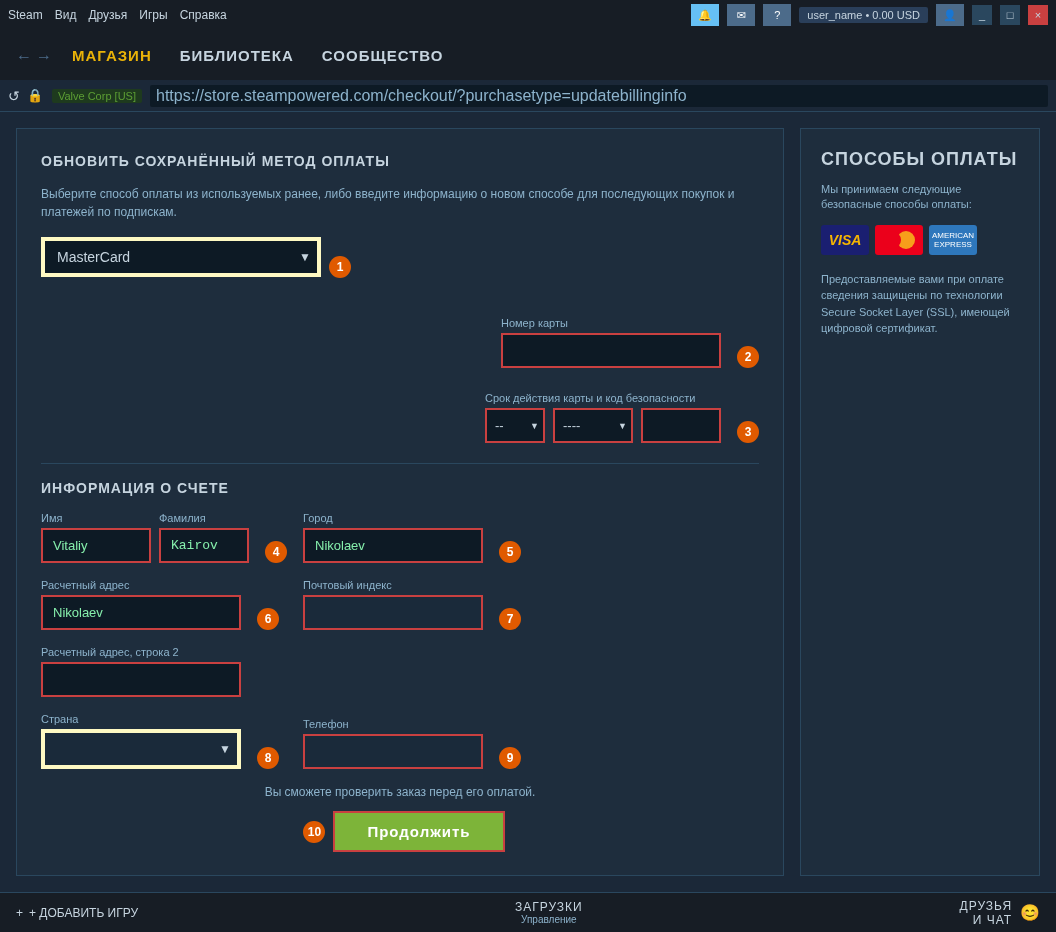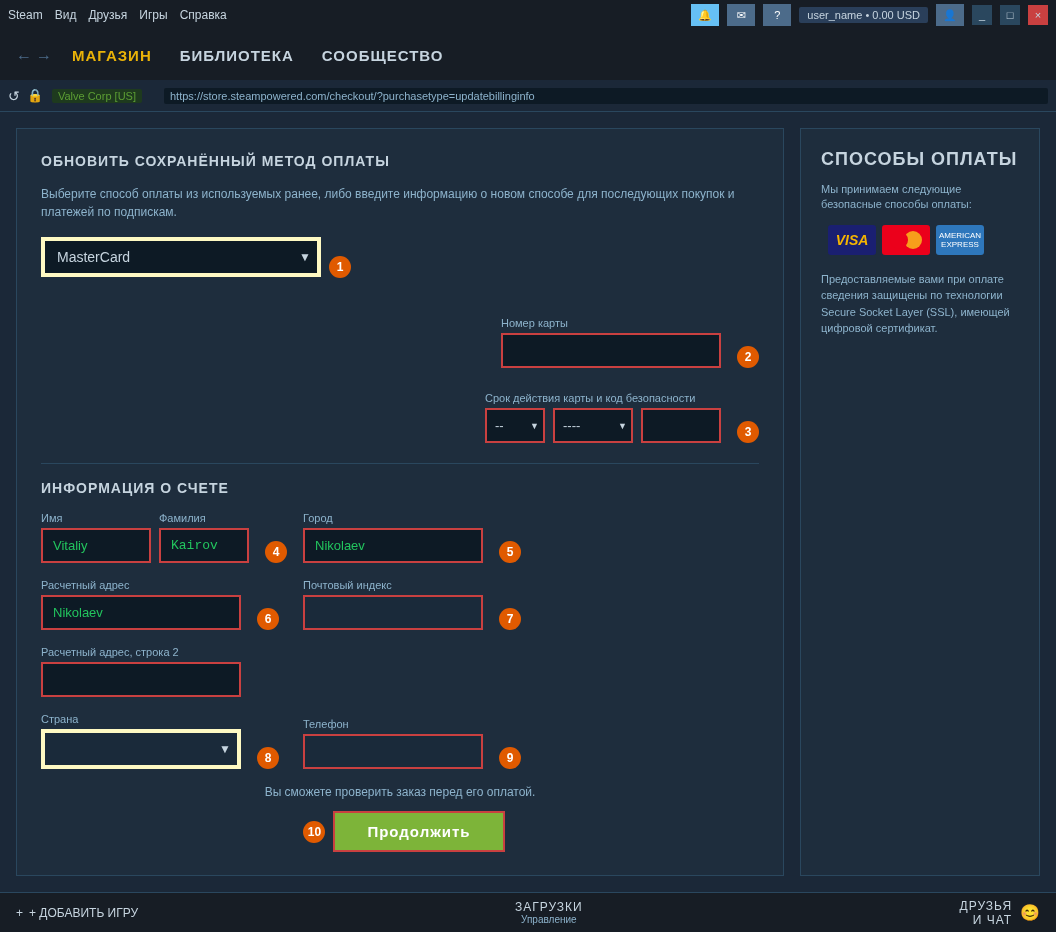--- a/index.html
+++ b/index.html
@@ -132,27 +132,26 @@
       font-size: 13px;
     }
     .addressbar-company {
       font-size: 11px;
       color: #5c9e34;
       background: #1e3a1e;
       padding: 1px 6px;
       border-radius: 2px;
     }
     .addressbar-url {
-      font-size: 11px;
+      font-size: 16px;
       color: #8db3cc;
       flex: 1;
       background: #0d1a25;
       padding: 2px 6px;
       border-radius: 2px;
-      margin-left: 14px;
     }
 
     
     .main-content {
       display: flex;
       height: calc(932px - 30px - 50px - 32px - 40px);
       padding: 16px;
       gap: 16px;
       overflow-y: auto;
     }
@@ -235,21 +234,21 @@
       flex-direction: column;
       gap: 4px;
     }
     .field-label {
       font-size: 11px;
       color: #8db3cc;
     }
     .field-input {
       background: #0d1a25;
       border: 2px solid #c94040;
-      color: #22c55e;
+      color: #86efac;
       font-size: 13px;
       padding: 8px 10px;
       outline: none;
       width: 220px;
     }
     .field-input.small {
       width: 80px;
     }
 
     
@@ -321,21 +320,20 @@
     .accepted-text {
       font-size: 11px;
       color: #8db3cc;
       margin-bottom: 12px;
       line-height: 1.4;
     }
     .card-logos {
       display: flex;
       gap: 6px;
       margin-bottom: 16px;
-      margin-left: 7px;
     }
     .card-logo {
       width: 48px;
       height: 30px;
       border-radius: 3px;
       display: flex;
       align-items: center;
       justify-content: center;
       font-size: 9px;
       font-weight: bold;

